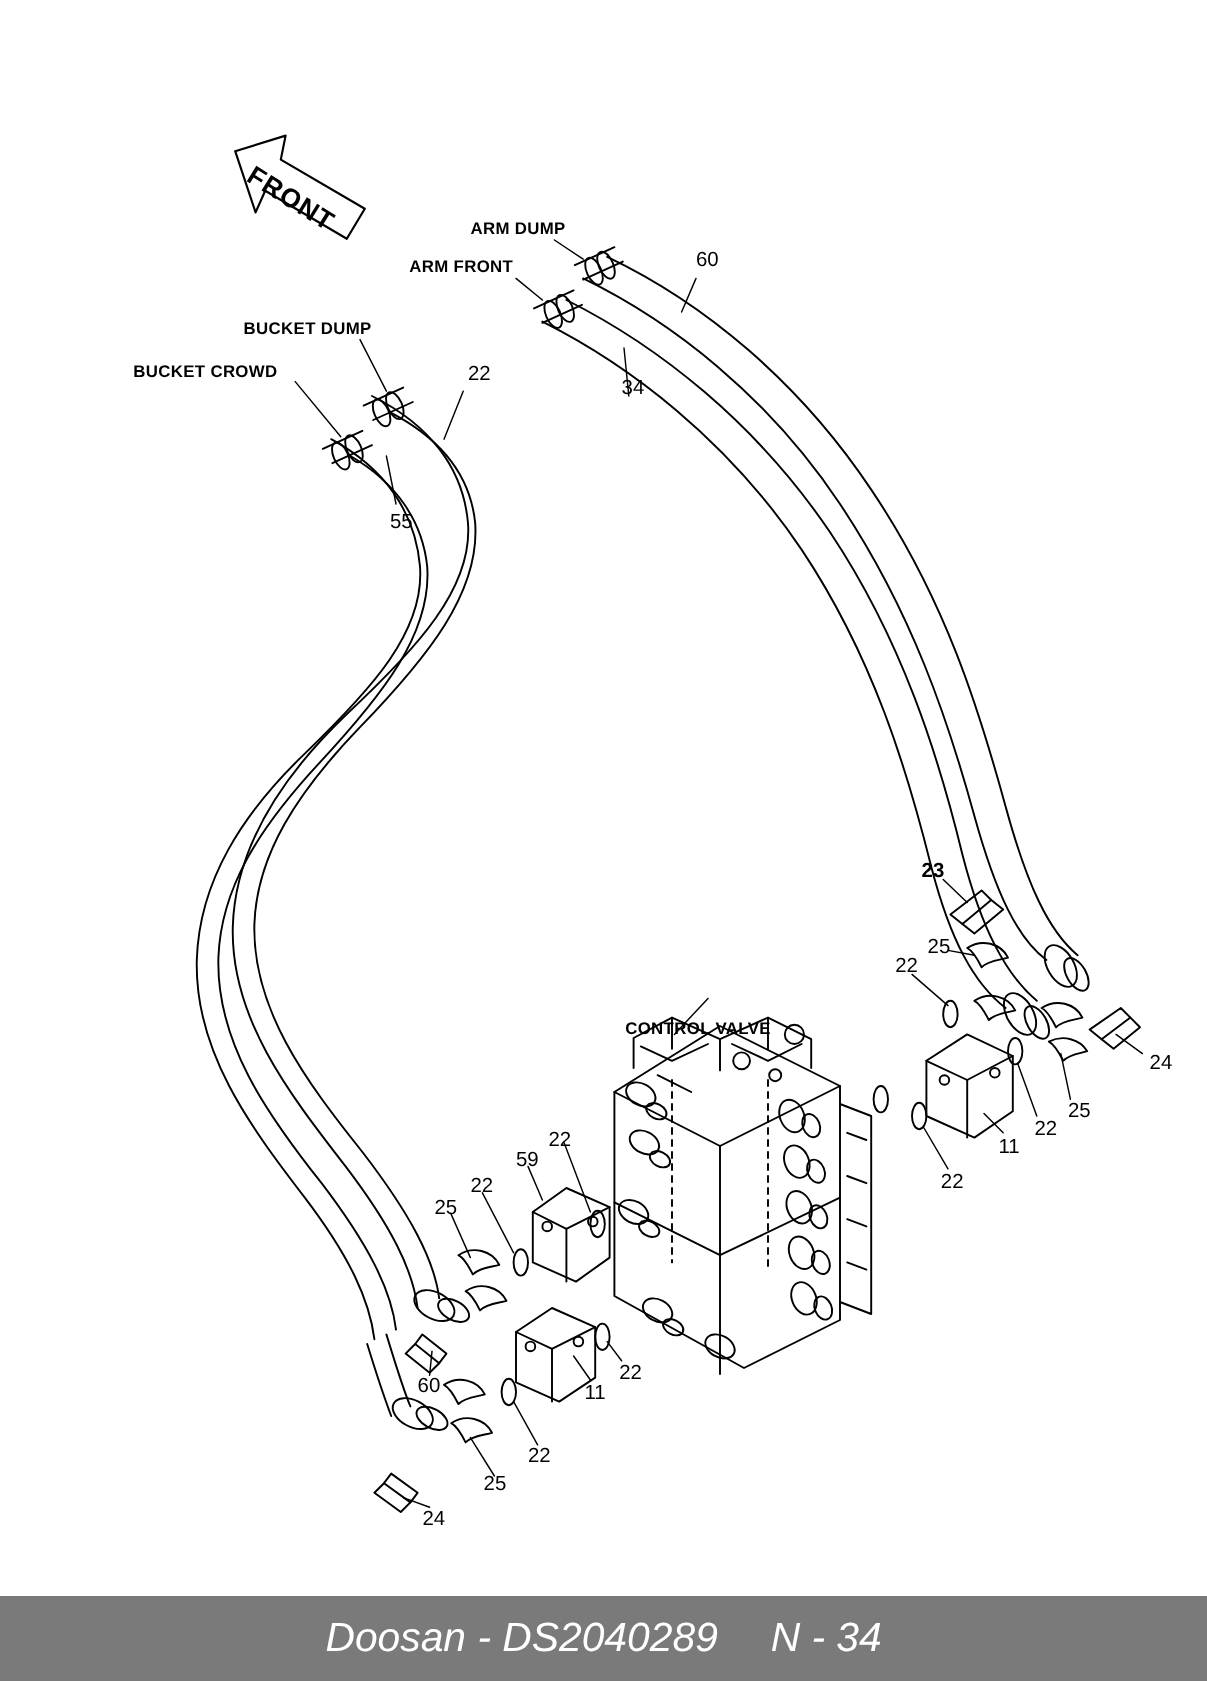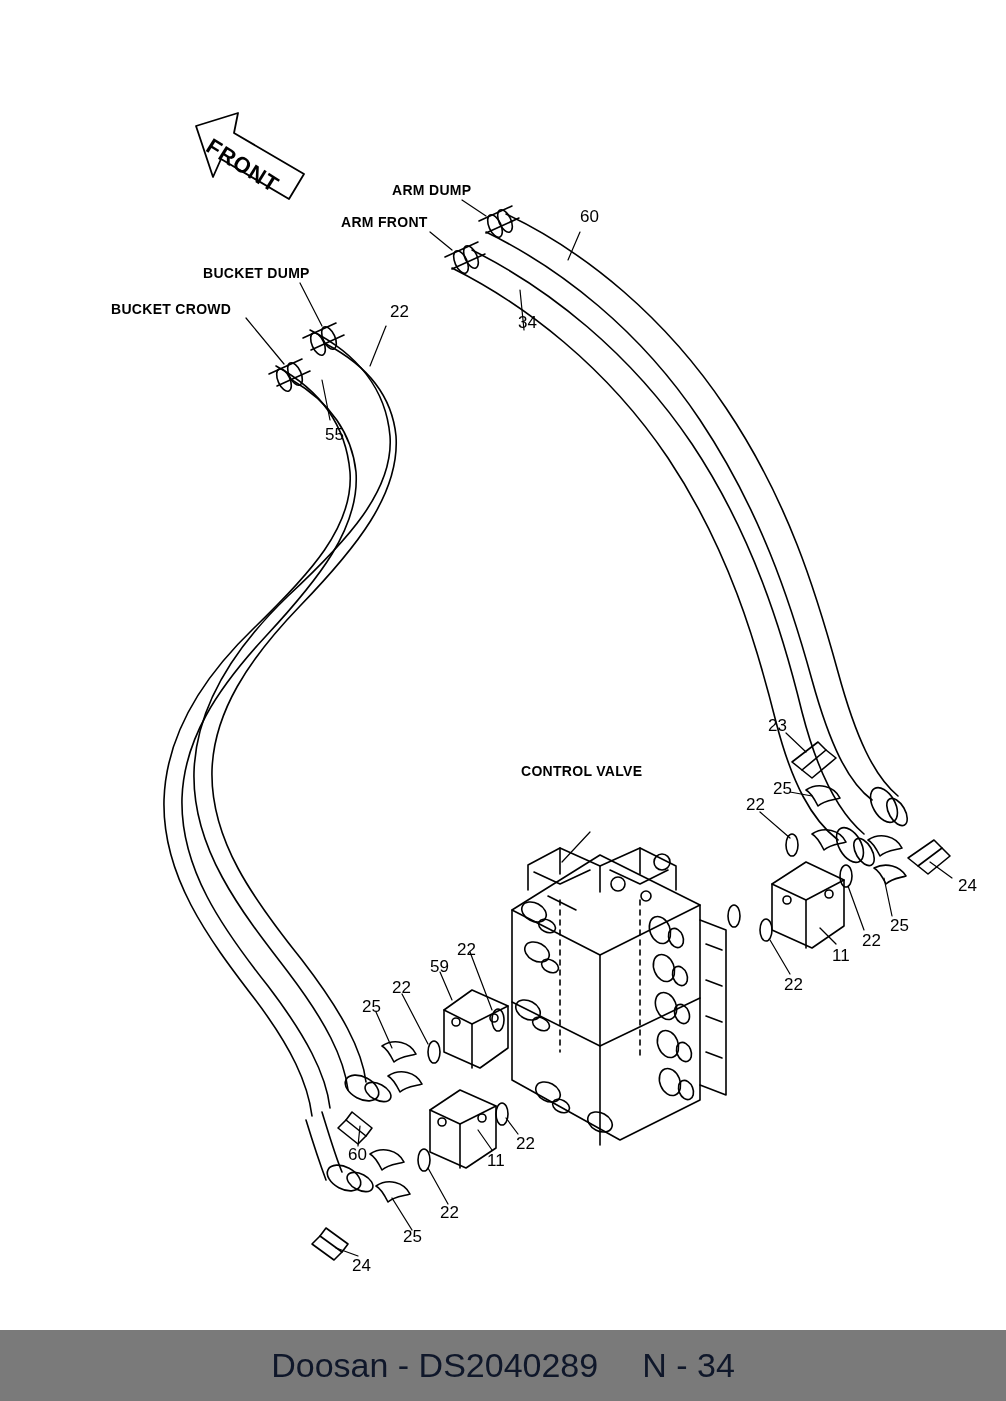--- a/index.html
+++ b/index.html
@@ -49,21 +49,21 @@
     justify-content: center;
   }
   #footer-inner {
     display: flex;
     align-items: baseline;
     gap: 44px;
     color: #ffffff;
     font-size: 34px;
     font-family: "Liberation Sans", sans-serif;
   }
-  .footer-text { color: #0f172a; }
+  .footer-text { color: #ffffff; font-style: italic; }
 </style>
 </head>
 <body>
 
 <div id="page">
 
   <svg id="drawing" viewBox="0 0 1006 1330" xmlns="http://www.w3.org/2000/svg">
 
     <g fill="none" stroke="#000000" stroke-width="1.6" stroke-linecap="round" stroke-linejoin="round">
 
@@ -261,29 +261,29 @@
         <path d="M590 832 L562 862"></path>
       </g>
 
     </g>
   </svg>
 
   <div class="label name-label" style="left:392px; top:183px;">ARM DUMP</div>
   <div class="label name-label" style="left:341px; top:215px;">ARM FRONT</div>
   <div class="label name-label" style="left:166px; top:266px;margin-left:37px;">BUCKET DUMP</div>
   <div class="label name-label" style="left:111px; top:302px;">BUCKET CROWD</div>
-  <div class="label name-label" style="left:521px; top:764px;text-align:center;">CONTROL VALVE</div>
+  <div class="label name-label" style="left:521px; top:850px;text-align:center;">CONTROL VALVE</div>
 
   <div class="label" style="left:214px; top:135px; font-size:22px; font-weight:bold; letter-spacing:1px; transform:rotate(32deg); transform-origin:left top;">FRONT</div>
 
   <div class="label callout" style="left:580px; top:208px;">60</div>
   <div class="label callout" style="left:518px; top:314px;">34</div>
   <div class="label callout" style="left:390px; top:303px;">22</div>
   <div class="label callout" style="left:325px; top:426px;">55</div>
-  <div class="label callout" style="left:768px; top:717px;">23</div>
+  <div class="label callout" style="left:768px; top:717px;font-weight:bold;">23</div>
   <div class="label callout" style="left:773px; top:780px;">25</div>
   <div class="label callout" style="left:746px; top:796px;">22</div>
   <div class="label callout" style="left:958px; top:877px;">24</div>
   <div class="label callout" style="left:862px; top:932px;">22</div>
   <div class="label callout" style="left:890px; top:917px;">25</div>
   <div class="label callout" style="left:832px; top:947px;">11</div>
   <div class="label callout" style="left:784px; top:976px;">22</div>
   <div class="label callout" style="left:457px; top:941px;">22</div>
   <div class="label callout" style="left:430px; top:958px;">59</div>
   <div class="label callout" style="left:392px; top:979px;">22</div>

